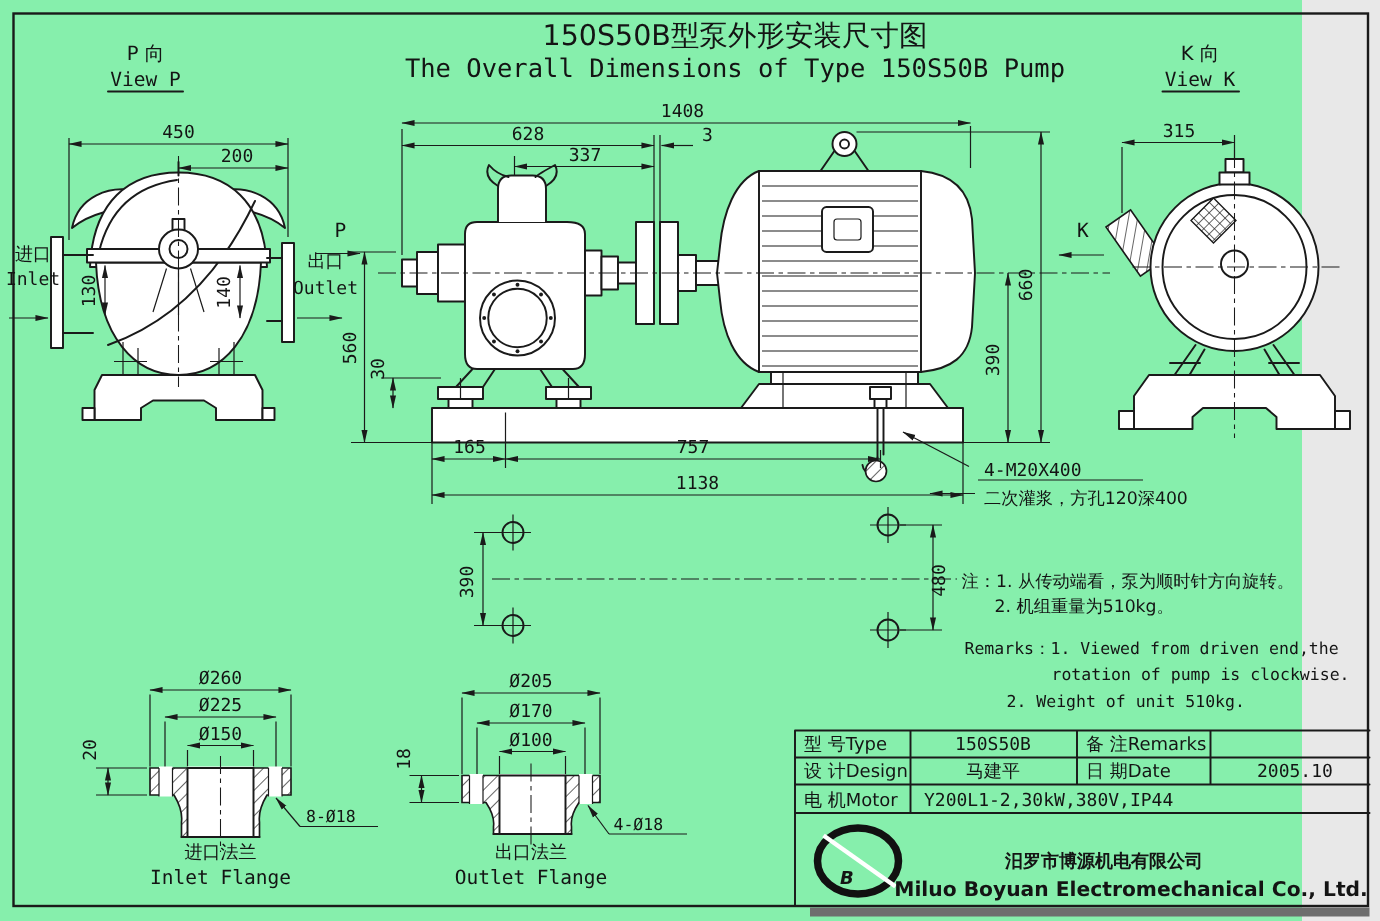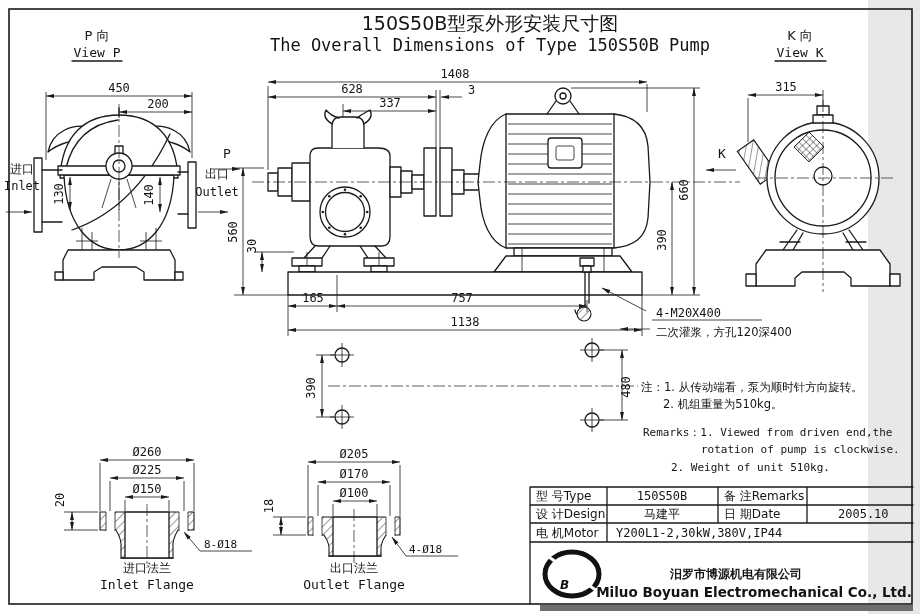--- a/index.html
+++ b/index.html
@@ -1,16 +1,16 @@
 <!DOCTYPE html>
 <html><head>
 <meta charset="utf-8">
 <style>
   html,body{margin:0;padding:0;background:#e8e8e8;}
-  #page{width:868px;height:614px;background:#ffffff;position:relative;font-family:"DejaVu Sans",sans-serif;}
+  #page{width:868px;height:614px;background:#86efac;position:relative;font-family:"DejaVu Sans",sans-serif;}
   svg{display:block;}
   .o{fill:none;stroke:#1a1a1a;stroke-width:1.3;stroke-linejoin:round;stroke-linecap:round;}
   .of{fill:#ffffff;stroke:#1a1a1a;stroke-width:1.3;stroke-linejoin:round;}
   .d{fill:none;stroke:#1a1a1a;stroke-width:0.8;}
   .c{fill:none;stroke:#1a1a1a;stroke-width:0.7;stroke-dasharray:12 3 3 3;}
   .hatch{fill:url(#h45);stroke:#1a1a1a;stroke-width:1.1;}
   text{fill:#141414;}
   .t{font-family:"DejaVu Sans Mono",monospace;font-size:12px;}
   .t11{font-family:"DejaVu Sans Mono",monospace;font-size:11px;}
   .t13{font-family:"DejaVu Sans Mono",monospace;font-size:13px;}

